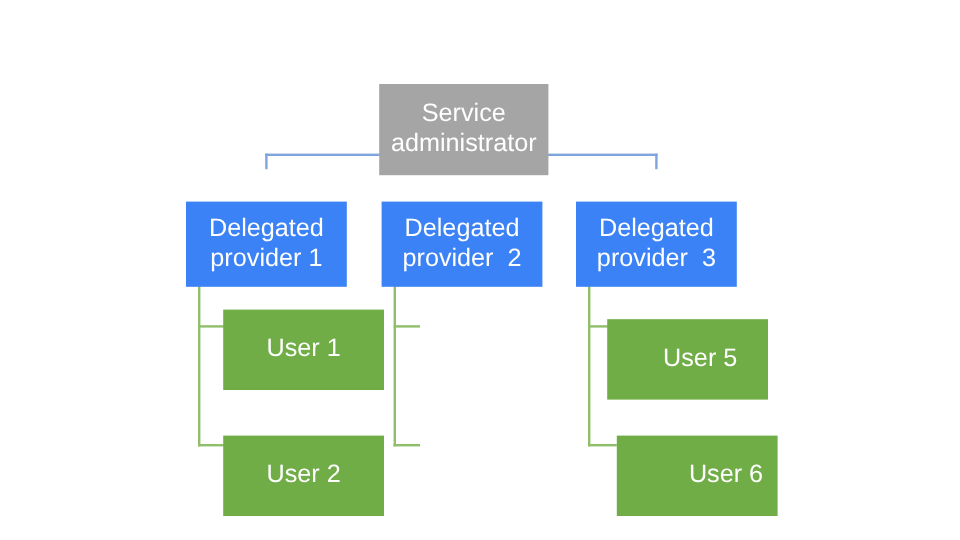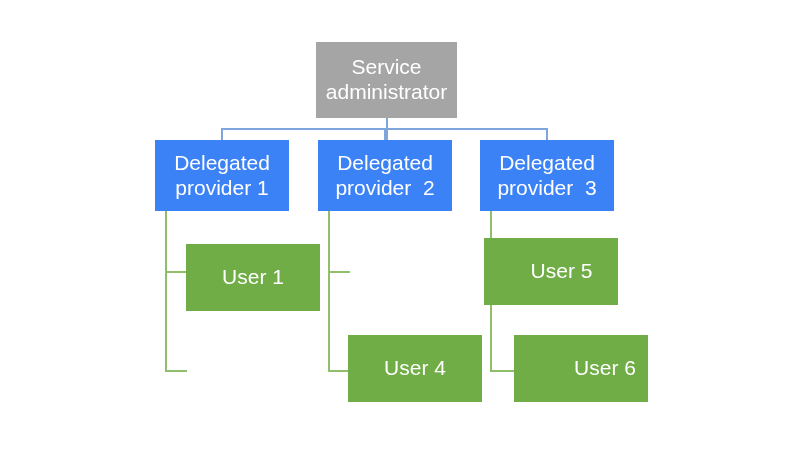--- a/index.html
+++ b/index.html
@@ -19,20 +19,21 @@
     position: absolute;
     display: flex;
     align-items: center;
     justify-content: center;
     text-align: center;
     color: #ffffff;
     line-height: 1.18;
     box-sizing: border-box;
     white-space: pre;
     z-index: 2;
+    margin-top: 28px;
   }
   .node-admin {
     background: #a5a5a5;
     font-size: 21px;
   }
   .node-provider {
     background: #3b82f6;
     font-size: 21px;
   }
   .node-user {
@@ -90,31 +91,31 @@
   <div class="node node-provider" style="left:318px; top:140px; width:134px; height:71px;">
     <span>Delegated
 provider  2</span>
   </div>
 
   <div class="node node-provider" style="left:480px; top:140px; width:134px; height:71px;">
     <span>Delegated
 provider  3</span>
   </div>
 
-  <div class="node node-user" style="left:186px; top:244px; width:134px; height:67px;">
+  <div class="node node-user" style="left:186px; top:230px; width:134px; height:67px;">
     <span>User 1</span>
+  </div>
+
+  <div class="node node-user" style="left:186px; top:335px; width:134px; height:67px;">
+    <span>User 2</span>
   </div>
 
 
 
-  <div class="node node-user" style="left:348px; top:335px; width:134px; height:67px;">
-    <span>User 4</span>
-  </div>
-
-  <div class="node node-user" style="left:484px; top:238px; width:134px; height:67px;padding-left:21px;">
+  <div class="node node-user" style="left:506px; top:238px; width:134px; height:67px;padding-left:21px;">
     <span>User 5</span>
   </div>
 
   <div class="node node-user" style="left:514px; top:335px; width:134px; height:67px;padding-left:48px;">
     <span>User 6</span>
   </div>
 
 </div>
 
 </body></html>

